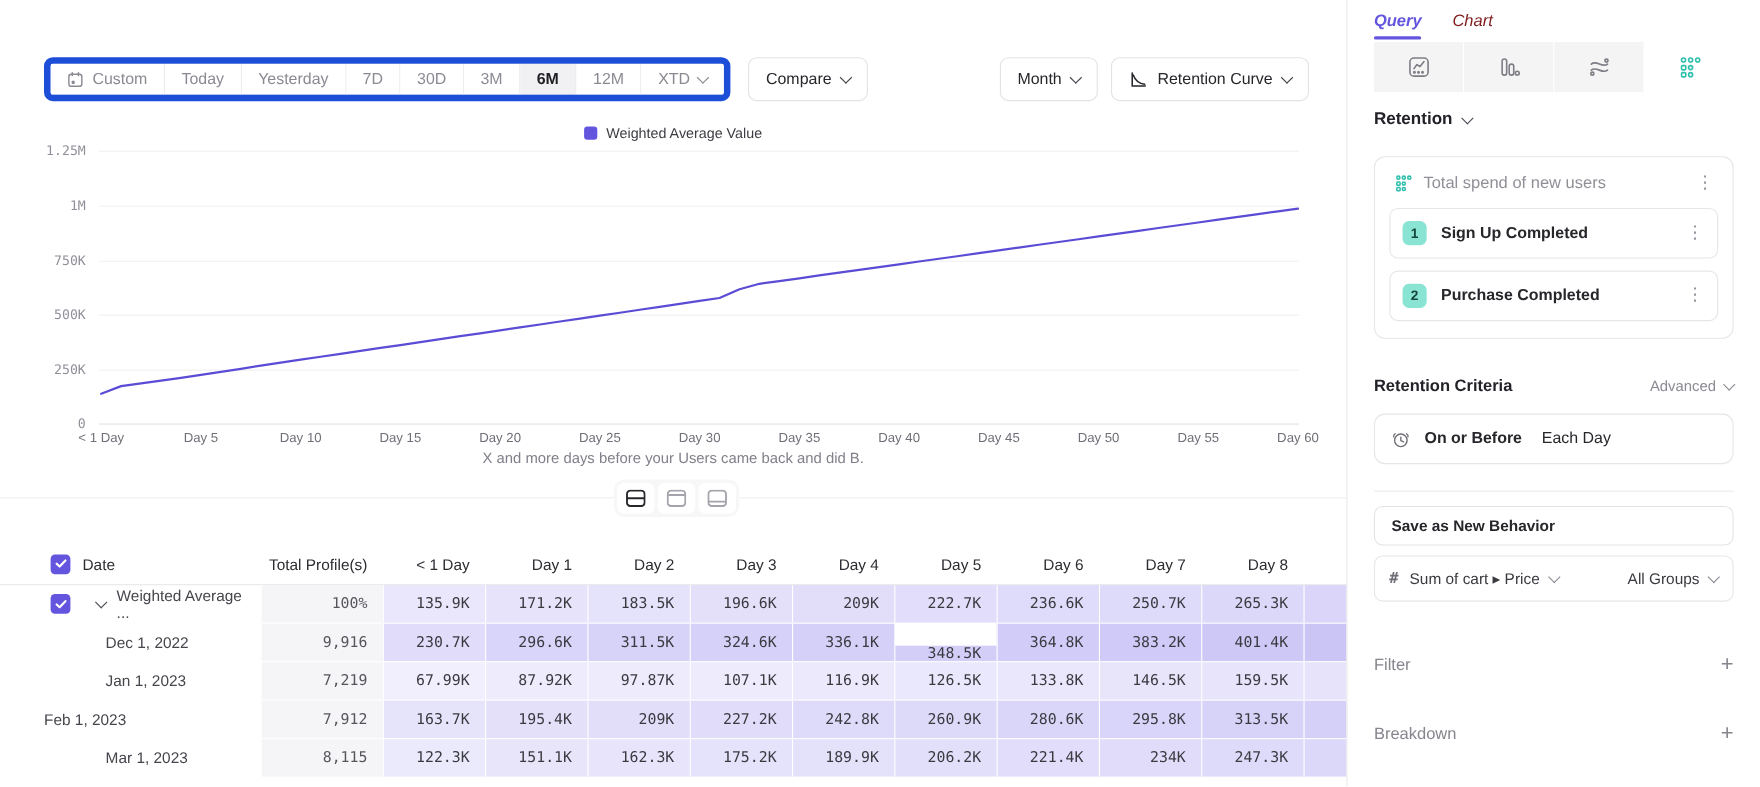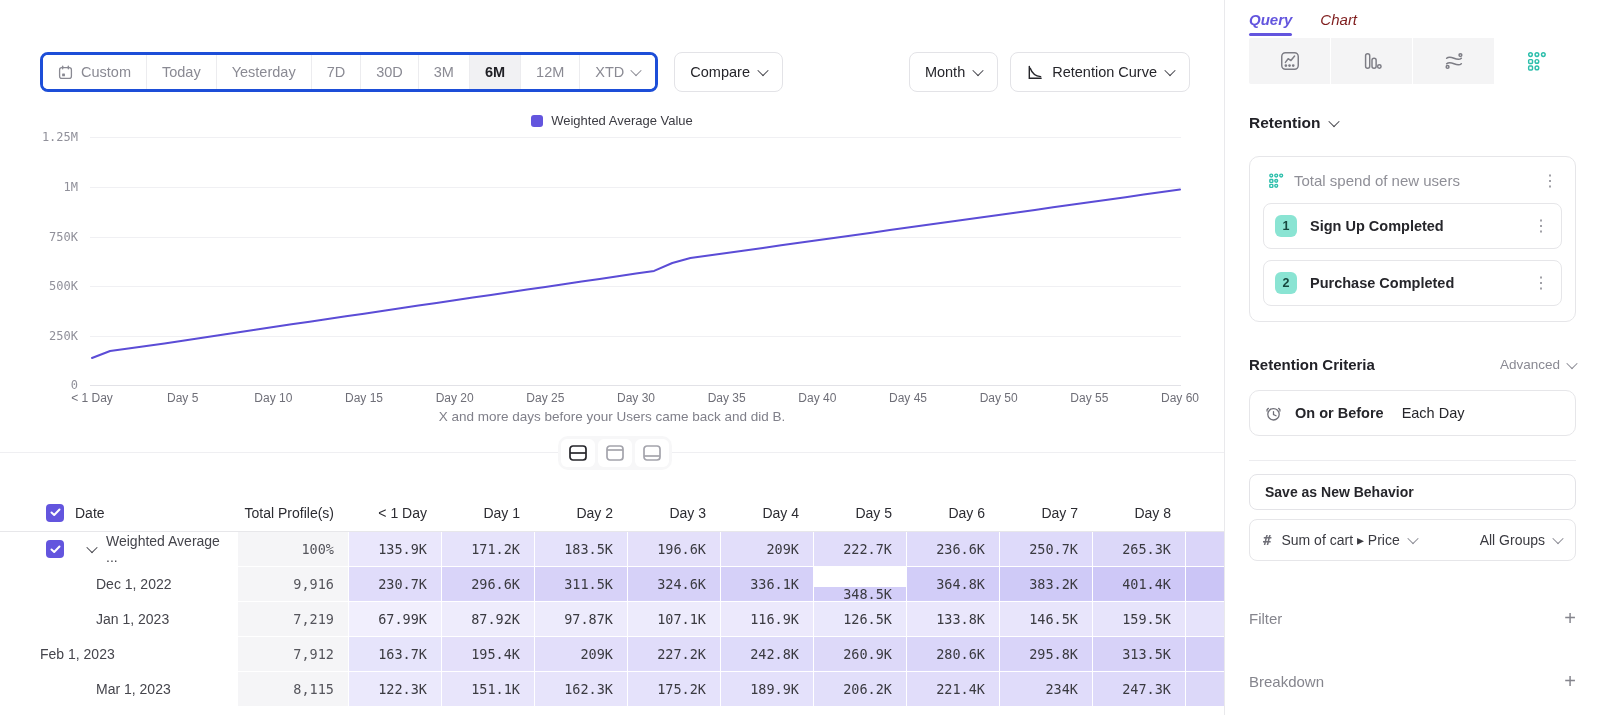--- a/index.html
+++ b/index.html
@@ -7,21 +7,21 @@
     width:1600px;height:715px;overflow:hidden;background:#fff;
     font-family:"Liberation Sans", sans-serif;color:#26262b;
     -webkit-font-smoothing:antialiased;
   }
   .app{display:flex;width:1600px;height:715px;}
   .main{position:relative;width:1224px;height:715px;flex:0 0 1224px;background:#fff;}
   .sidebar{flex:1;border-left:1px solid #e9e9ec;box-sizing:border-box;padding:0 24px;position:relative;}
 
   
   .toolbar{position:absolute;top:52px;left:40px;right:34px;display:flex;align-items:center;}
-  .seg-group{display:flex;align-items:stretch;border:3px solid #1d4ed8;border-radius:8px;overflow:hidden;height:40px;box-sizing:border-box;background:#fff;}
+  .seg-group{display:flex;align-items:stretch;border:6px solid #1d4ed8;border-radius:8px;overflow:hidden;height:40px;box-sizing:border-box;background:#fff;}
   .seg-item{display:flex;align-items:center;gap:8px;padding:0 15px;font-size:14.5px;color:#8a8a93;border-right:1px solid #ececef;cursor:pointer;background:#fff;white-space:nowrap;}
   .seg-item:last-child{border-right:none;}
   .seg-item.active{background:#f1f1f3;color:#1f1f24;font-weight:700;}
   .btn{display:flex;align-items:center;gap:9px;height:40px;box-sizing:border-box;border:1px solid #e3e3e7;border-radius:8px;background:#fff;padding:0 15px;font-size:14.5px;color:#26262b;cursor:pointer;white-space:nowrap;}
   .compare{margin-left:16px;}
   .toolbar-spacer{flex:1;}
   .chev{width:7px;height:7px;border-right:1.6px solid currentColor;border-bottom:1.6px solid currentColor;transform:rotate(45deg) translate(-1px,-1px);display:inline-block;color:#8a8a93;flex:0 0 auto;}
   .chev.dark{color:#45454c;}
   .icon{display:inline-flex;align-items:center;justify-content:center;color:#8a8a93;}
 
@@ -55,21 +55,21 @@
 
   
   .tabs{display:flex;gap:28px;padding-top:11px;font-style:italic;}
   .tab{font-size:15px;color:#7f1d1d;padding-bottom:8px;position:relative;cursor:pointer;}
   .tab.active{color:#6355de;font-weight:700;}
   .tab.active:after{content:"";position:absolute;left:0;right:0;bottom:0;height:3px;border-radius:2px;background:#6355de;}
   .icon-bar{display:flex;margin-top:2px;height:46px;border-radius:2px;overflow:hidden;}
   .icon-tile{flex:1;display:flex;align-items:center;justify-content:center;background:#f4f4f5;border-right:1px solid #fff;color:#7d7d85;cursor:pointer;}
   .icon-tile:last-child{border-right:none;}
   .icon-tile.active{background:#fff;color:#2ebfac;}
-  .section-head{display:flex;align-items:center;gap:10px;margin-top:30px;font-size:15.5px;font-weight:700;color:#222228;cursor:pointer;}
+  .section-head{display:flex;align-items:center;gap:10px;margin-top:16px;font-size:15.5px;font-weight:700;color:#222228;cursor:pointer;}
   .behavior-card{margin-top:24px;border:1px solid #e6e6e9;border-radius:10px;padding:13px 13px 4px 13px;}
   .behavior-head{display:flex;align-items:center;gap:10px;padding:2px 2px 14px 4px;}
   .behavior-title{flex:1;font-size:15px;color:#8f8f97;}
   .kebab{color:#8f8f97;font-size:16px;line-height:1;cursor:pointer;padding:0 2px;}
   .step-card{display:flex;align-items:center;gap:13px;border:1px solid #e6e6e9;border-radius:8px;height:44px;padding:0 10px 0 11px;margin-bottom:11px;background:#fff;cursor:pointer;}
   .step-num{width:22px;height:22px;border-radius:6px;background:#8ae4d3;color:#17483f;font-size:12.5px;font-weight:700;display:flex;align-items:center;justify-content:center;}
   .step-label{flex:1;font-size:14.5px;font-weight:600;color:#26262b;}
   .criteria-row{display:flex;align-items:center;margin-top:34px;}
   .criteria-label{flex:1;font-size:15px;font-weight:700;color:#222228;}
   .criteria-mode{display:flex;align-items:center;gap:8px;font-size:13.5px;color:#8a8a93;cursor:pointer;}

